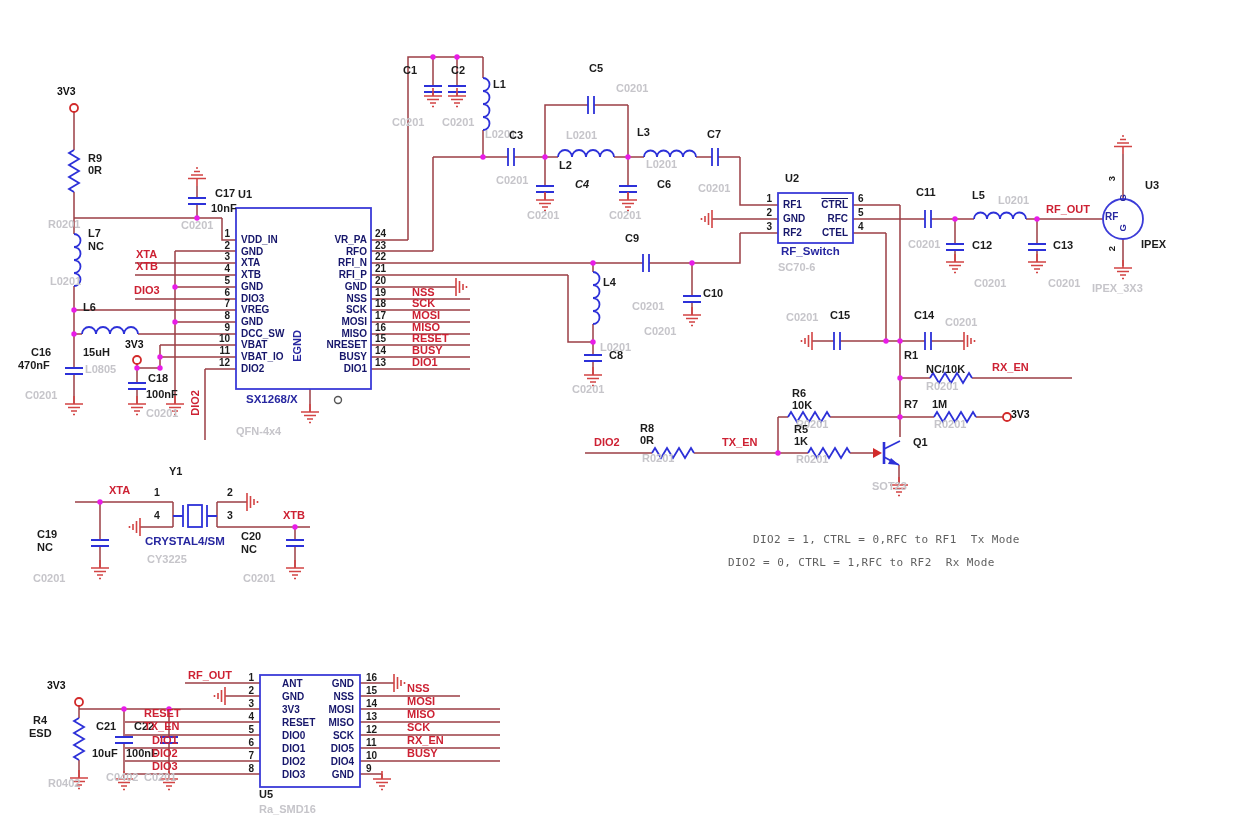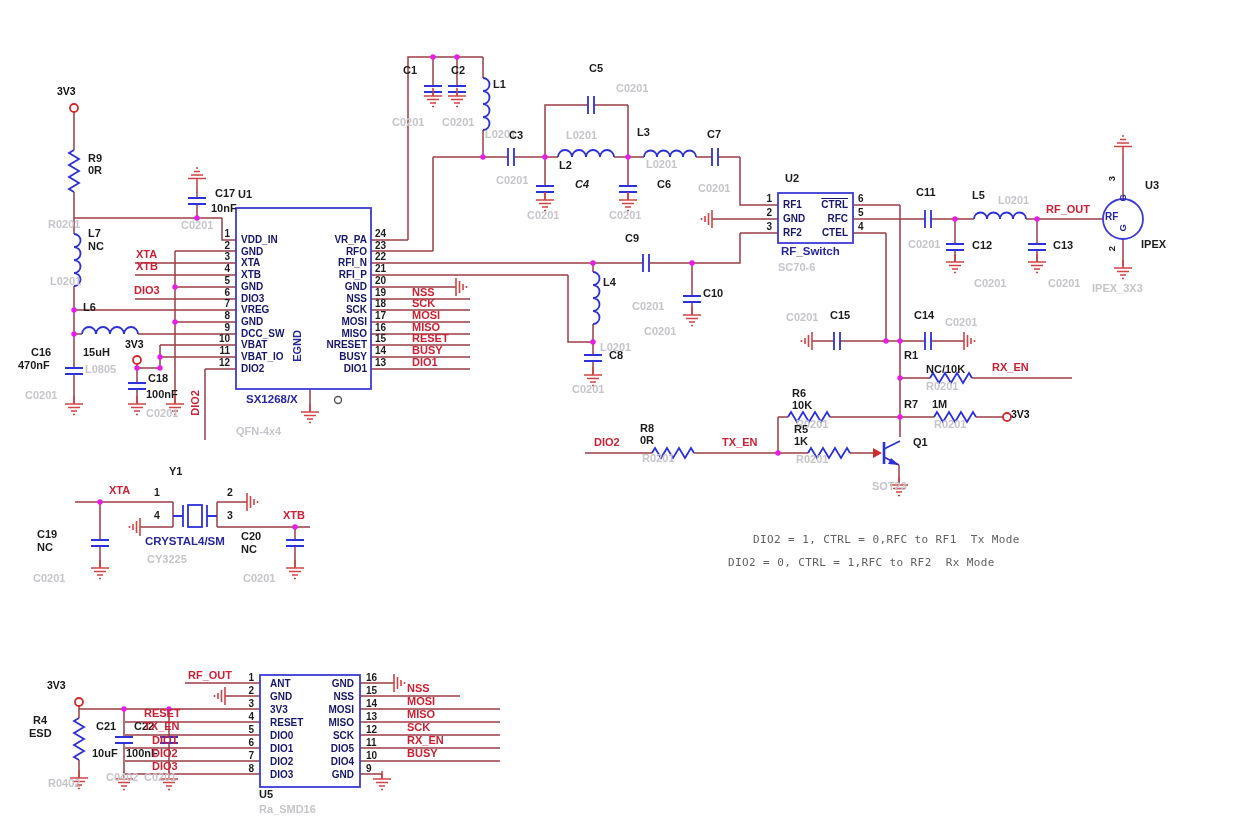--- a/index.html
+++ b/index.html
@@ -29,21 +29,21 @@
   .p8  .pin{height:13px;line-height:13px;}
   #u1ln{left:241px;top:234px;}
   #u1rn{left:278px;top:234px;width:89px;text-align:right;}
   #u1lq{left:206px;top:228px;width:24px;text-align:right;}
   #u1rq{left:375px;top:228px;}
   #u2ln{left:783px;top:198px;}
   #u2rn{left:797px;top:198px;width:51px;text-align:right;}
   #u2lq{left:752px;top:192px;width:20px;text-align:right;}
   #u2rq{left:858px;top:192px;}
   #u2rn .pin:first-child{text-decoration:overline;}
-  #u5ln{left:270px;top:677px;}
+  #u5ln{left:282px;top:677px;}
   #u5rn{left:278px;top:677px;width:76px;text-align:right;}
   #u5lq{left:238px;top:671px;width:16px;text-align:right;}
   #u5rq{left:366px;top:671px;}
 </style>
 </head>
 <body>
 
 <div id="canvas">
 
 <svg width="1238" height="840" viewBox="0 0 1238 840">

